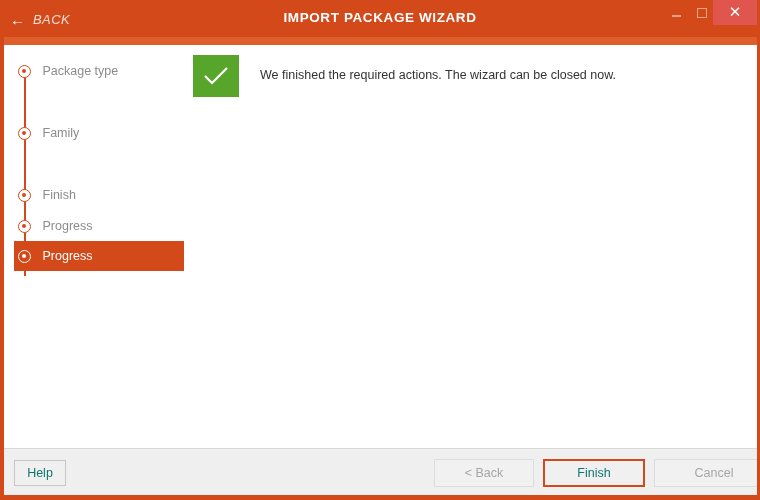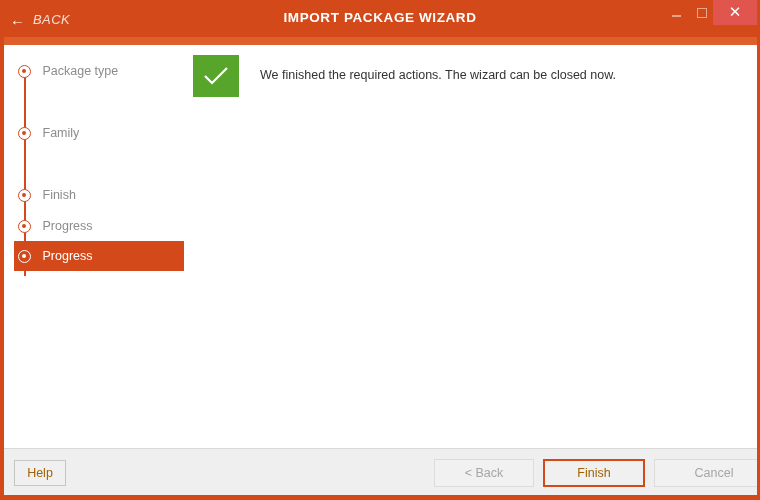--- a/index.html
+++ b/index.html
@@ -235,21 +235,21 @@
     border-top: 1px solid #d8d8d8;
     box-sizing: border-box;
   }
   .btn {
     position: absolute;
     box-sizing: border-box;
     background: #f0f0f0;
     border: 1px solid #c6c6c6;
     font-family: "Liberation Sans", sans-serif;
     font-size: 12.5px;
-    color: #a16207;
+    color: #0f766e;
     display: flex;
     align-items: center;
     justify-content: center;
     cursor: pointer;
   }
   .btn.disabled {
     color: #a6a6a6;
     border-color: #dcdcdc;
     background: #f1f1f1;
     cursor: default;

